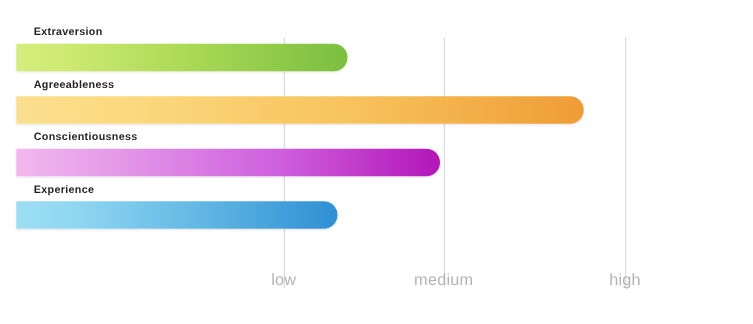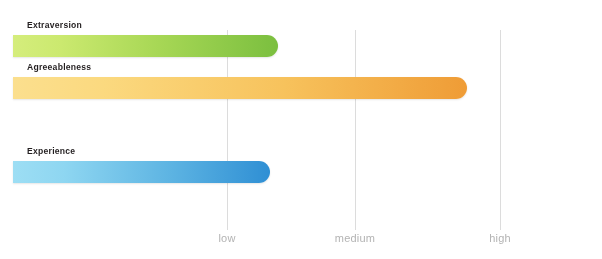--- a/index.html
+++ b/index.html
@@ -34,22 +34,22 @@
   .gridline {
     position: absolute;
     top: 30px;
     width: 1px;
     height: 200px;
     background: #dcdcdc;
   }
 
   .tick-label {
     position: absolute;
-    top: 232px;
-    font-size: 11px;
+    top: 216px;
+    font-size: 13px;
     color: #b3b3b3;
     letter-spacing: 0.2px;
     transform: translateX(-50%);
     white-space: nowrap;
   }
 
   
   .bar-row {
     position: absolute;
     left: 0;
@@ -100,20 +100,26 @@
       </div>
     </div>
 
     <div class="bar-row" style="top:62px;text-align:center;">
       <div class="bar-label">Agreeableness</div>
       <div class="bar-track">
         <div class="bar-fill" style="width:454px;background:linear-gradient(to right,#fbdf8e 0%,#fbd97f 20%,#f7c25c 60%,#ef9c36 100%);"></div>
       </div>
     </div>
 
+    <div class="bar-row" style="top:104px;">
+      <div class="bar-label">Conscientiousness</div>
+      <div class="bar-track">
+        <div class="bar-fill" style="width:339px;background:linear-gradient(to right,#f3b8ee 0%,#e59fe9 20%,#ce5fdd 62%,#b316b8 100%);"></div>
+      </div>
+    </div>
 
     <div class="bar-row" style="top:146px;">
       <div class="bar-label">Experience</div>
       <div class="bar-track">
         <div class="bar-fill" style="width:257px;background:linear-gradient(to right,#9ddef4 0%,#8ed6f1 20%,#5cb3e2 62%,#2f8fd4 100%);"></div>
       </div>
     </div>
 
 
     <div class="tick-label" style="left:227px;">low</div>

